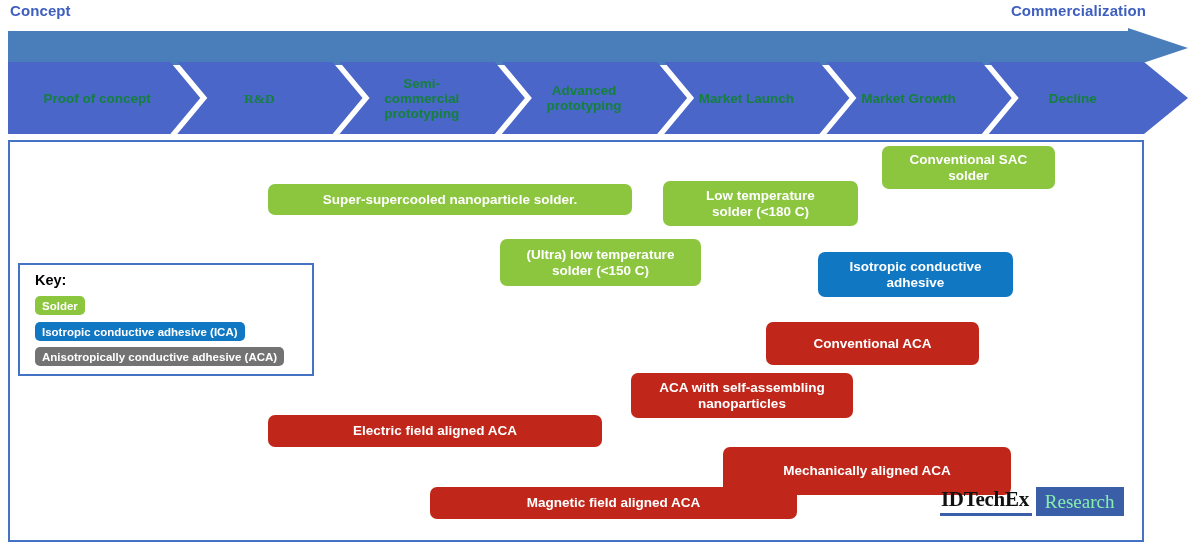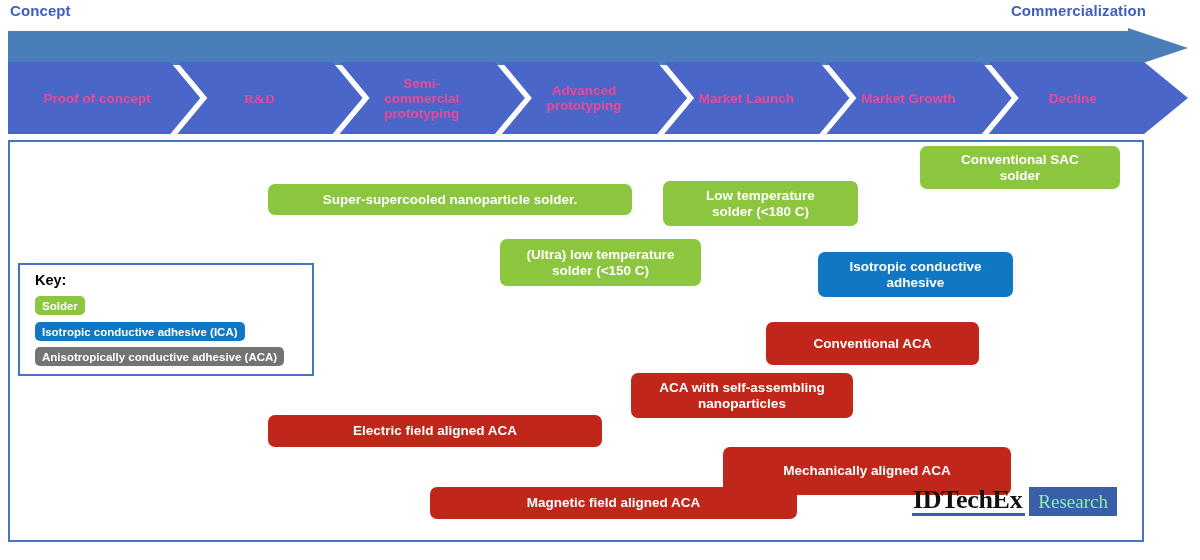--- a/index.html
+++ b/index.html
@@ -41,21 +41,21 @@
   }
 
   
   #stage-band {
     position: absolute;
     left: 8px; top: 62px;
     width: 1180px; height: 72px;
   }
   .stage-text {
     position: absolute;
-    color: #ec4899;
+    color: #15803d;
     font-size: 13.5px;
     font-weight: bold;
     text-align: center;
     line-height: 15px;
     white-space: pre-line;
     transform: translate(-50%, -50%);
     pointer-events: none;
   }
 
   
@@ -118,29 +118,30 @@
 
   
   #logo {
     position: absolute;
     left: 912px; top: 487px;
     display: flex;
     align-items: stretch;
     height: 29px;
   }
   #logo-name {
-    font-size: 26px;
+    font-size: 21px;
     font-weight: bold;
     color: #111111;
     letter-spacing: -0.3px;
     border-bottom: 3px solid #3B5EA8;
     padding: 0 3px 1px 1px;
     display: flex;
     align-items: center;
     font-family: "Liberation Serif", serif;
+    margin-left: 28px;
   }
   #logo-research {
     background: #3B5EA8;
     color: #86efac;
     font-size: 19px;
     padding: 0 9px;
     display: flex;
     align-items: center;
     margin-left: 4px;
     font-family: "Liberation Serif", serif;
@@ -176,21 +177,21 @@
       <div class="stage-text" style="left: 584px; top: 98px;">Advanced
 prototyping</div>
       <div class="stage-text" style="left: 746.286px; top: 98px;">Market Launch</div>
       <div class="stage-text" style="left: 908.571px; top: 98px;">Market Growth</div>
       <div class="stage-text" style="left: 1072.86px; top: 98px;">Decline</div>
     </div>
 
   <div id="plot-box"></div>
 
   <div id="bars-layer">
-      <div class="tech-bar" style="left: 920px; top: 146px; width: 200px; height: 43px; background: rgb(140, 198, 63);">Conventional SAC
+      <div class="tech-bar" style="left: 882px; top: 146px; width: 173px; height: 43px; background: rgb(140, 198, 63);">Conventional SAC
 solder</div>
       <div class="tech-bar" style="left: 268px; top: 184px; width: 364px; height: 31px; background: rgb(140, 198, 63);">Super-supercooled nanoparticle solder.</div>
       <div class="tech-bar" style="left: 663px; top: 181px; width: 195px; height: 45px; background: rgb(140, 198, 63);">Low temperature
 solder (&lt;180 C)</div>
       <div class="tech-bar" style="left: 500px; top: 239px; width: 201px; height: 47px; background: rgb(140, 198, 63);">(Ultra) low temperature
 solder (&lt;150 C)</div>
       <div class="tech-bar" style="left: 818px; top: 252px; width: 195px; height: 45px; background: rgb(16, 119, 195);">Isotropic conductive
 adhesive</div>
       <div class="tech-bar" style="left: 766px; top: 322px; width: 213px; height: 43px; background: rgb(192, 39, 26);">Conventional ACA</div>
       <div class="tech-bar" style="left: 631px; top: 373px; width: 222px; height: 45px; background: rgb(192, 39, 26);">ACA with self-assembling

